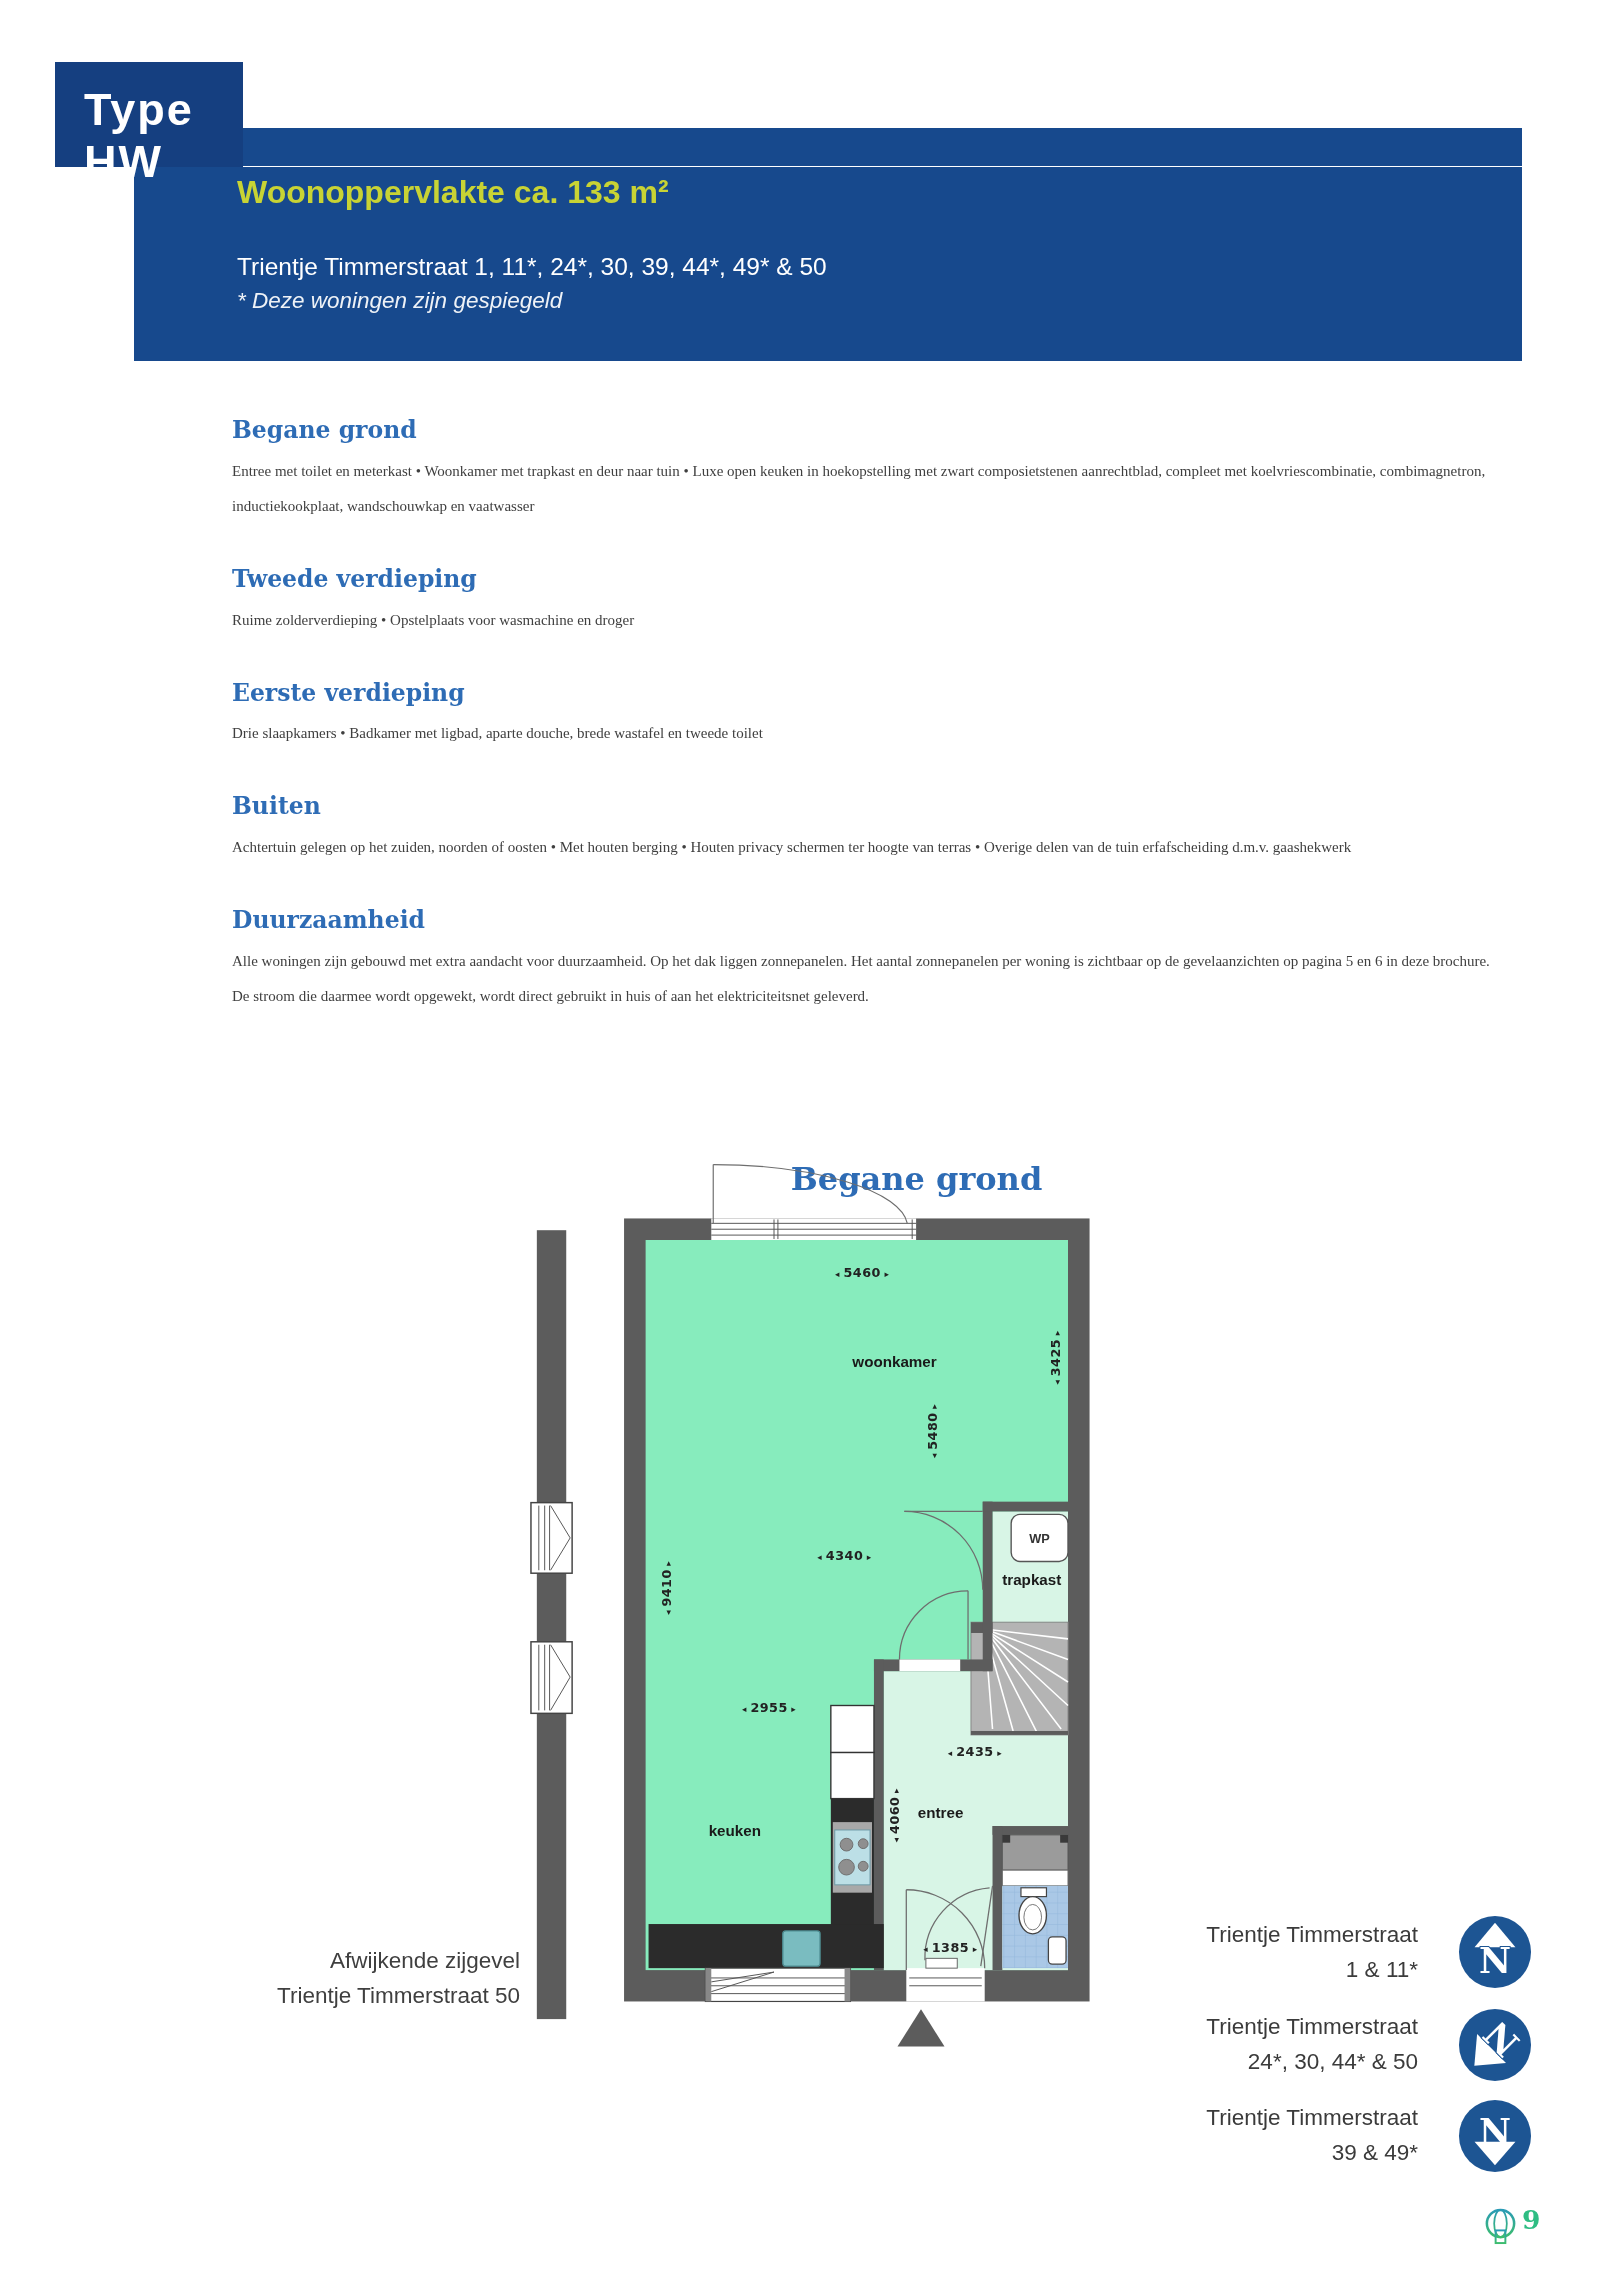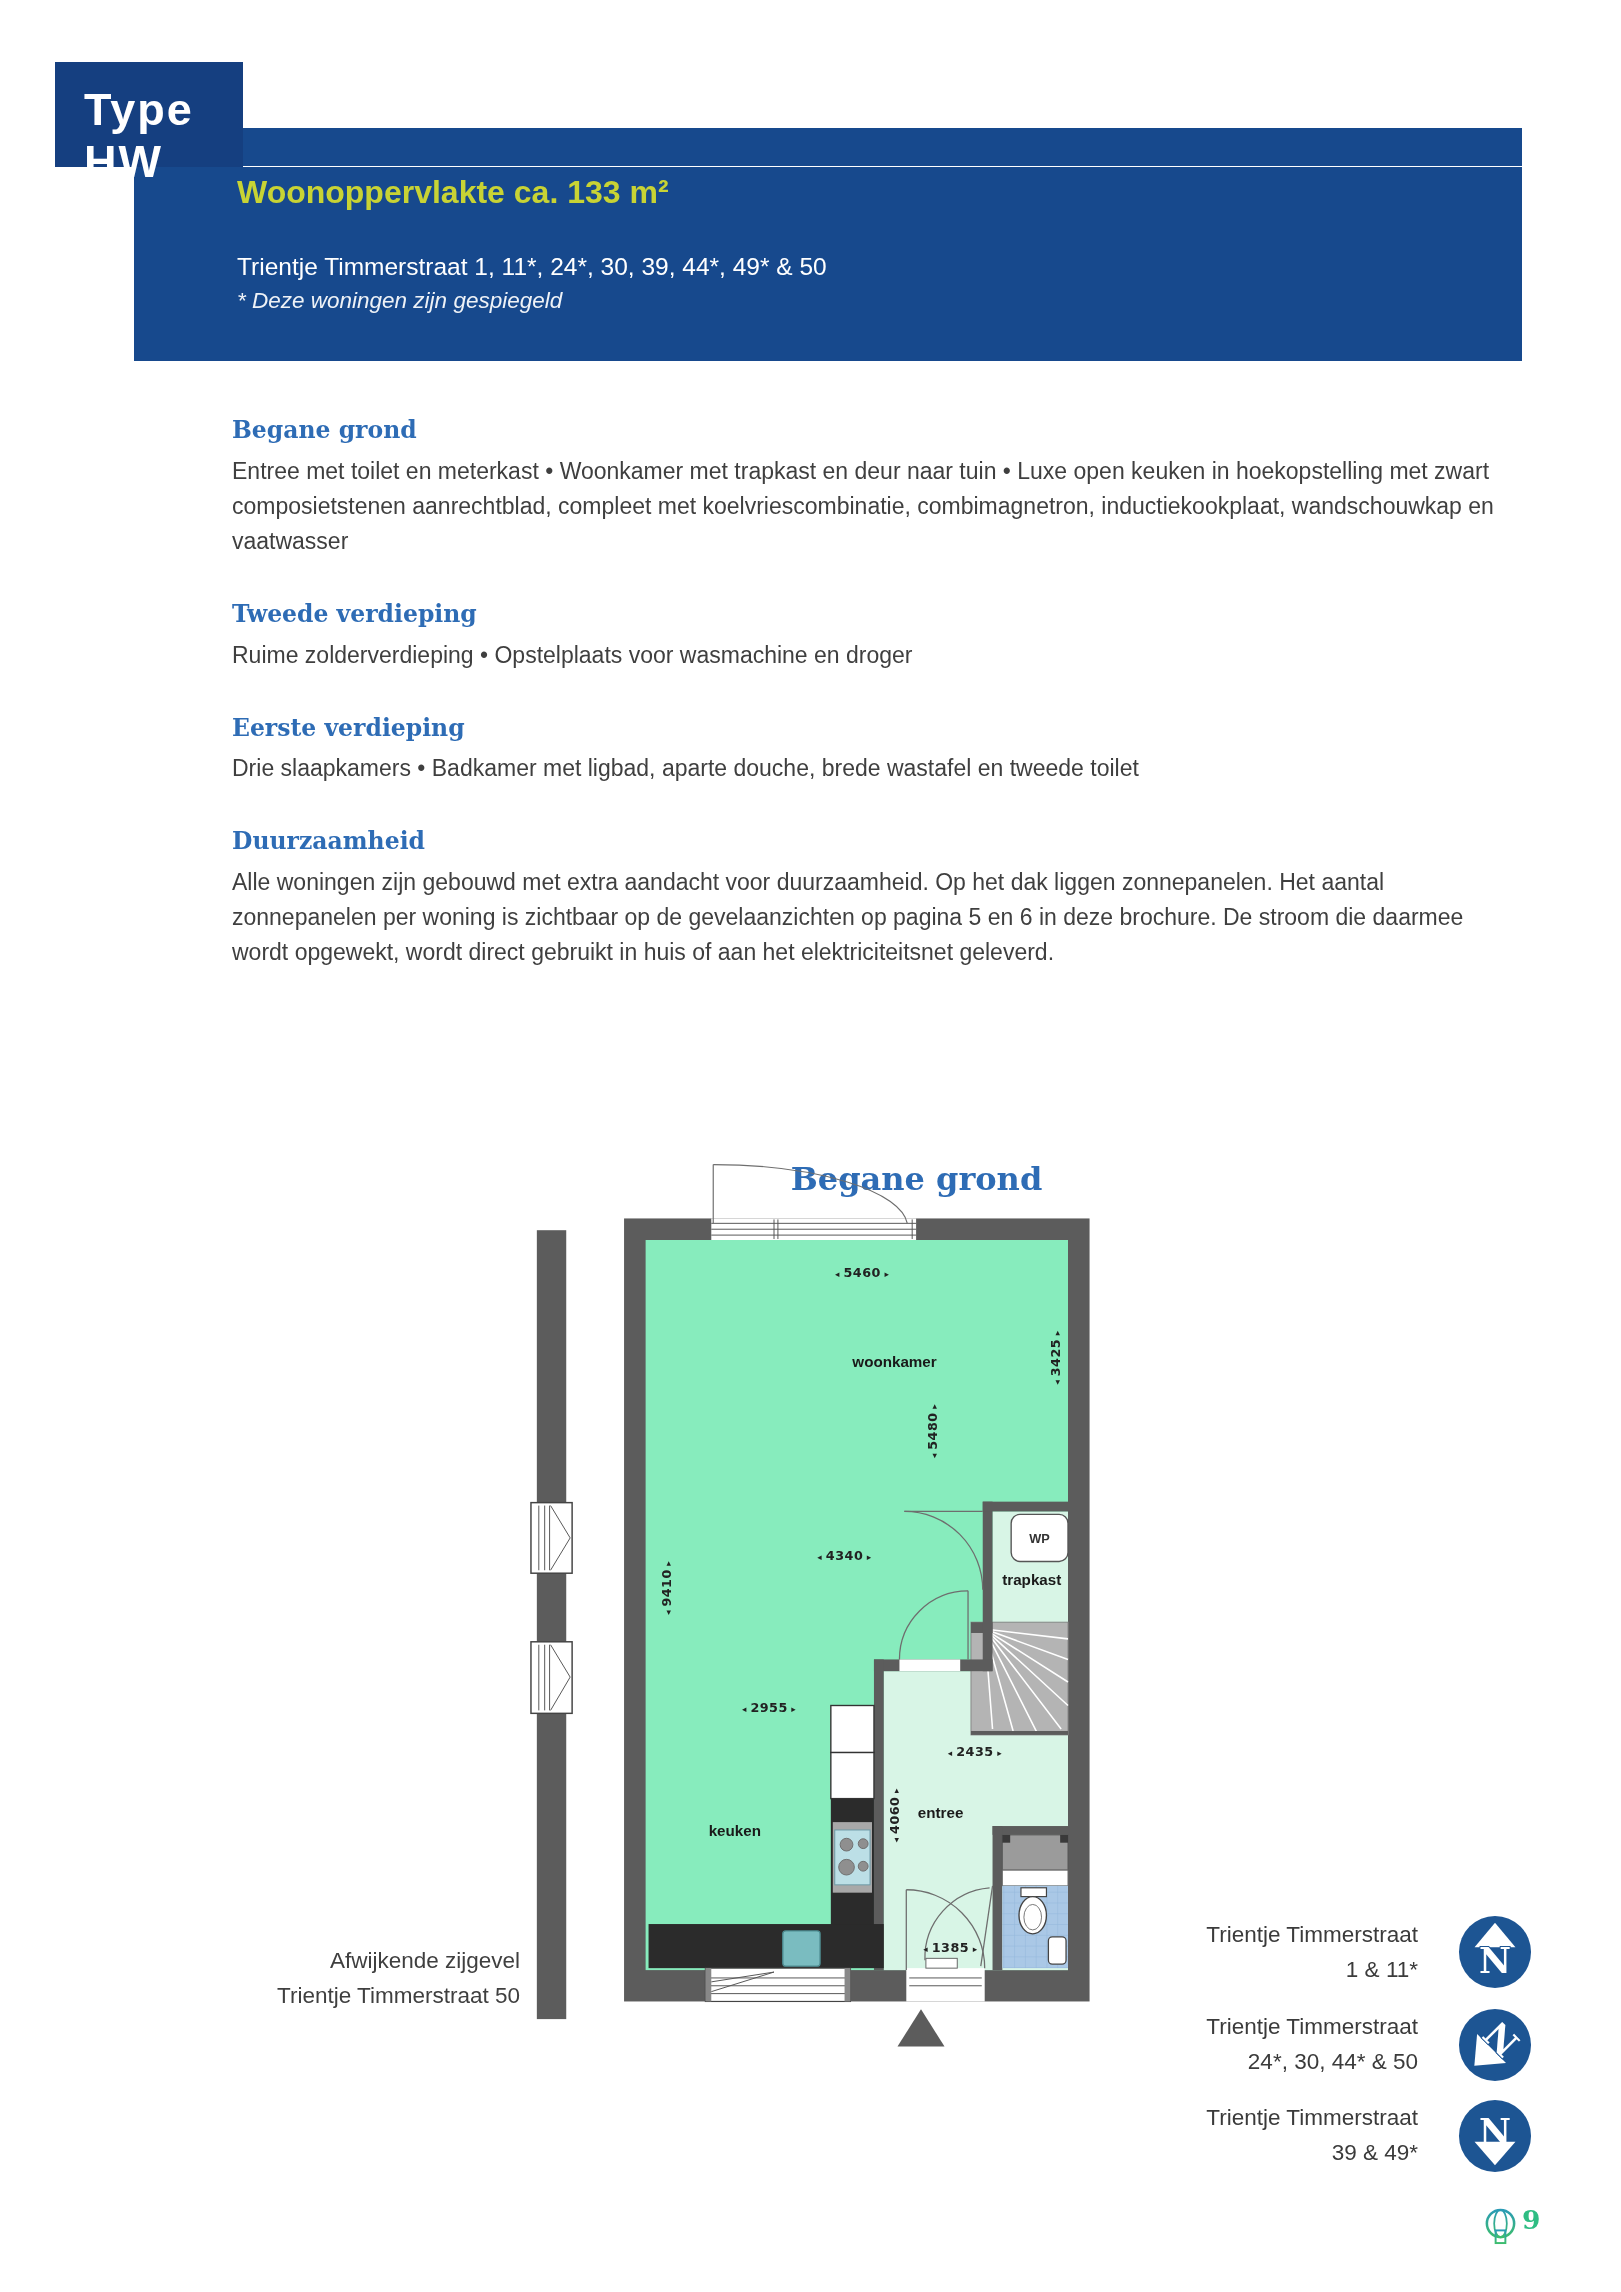--- a/index.html
+++ b/index.html
@@ -11,21 +11,21 @@
   .band-main{position:absolute;left:134px;top:167px;width:1388px;height:194px;background:#17498d;}
   .type-box{position:absolute;left:55px;top:62px;width:188px;height:105px;background:#153f80;}
   .type-box span{position:absolute;left:29px;top:21.6px;color:#ffffff;font-size:45px;letter-spacing:2px;font-weight:700;}
   .area-label{position:absolute;left:237px;top:174px;color:#c8d334;font-size:32px;font-weight:bold;}
   .addresses{position:absolute;left:237px;top:253px;color:#ffffff;font-size:24.5px;font-weight:normal;}
   .mirror-note{position:absolute;left:237px;top:288px;color:rgba(255,255,255,0.93);font-size:22.5px;font-style:italic;}
 
   
   .sections{position:absolute;left:232px;top:416px;width:1264px;}
   .sec h3{font-family:"DejaVu Serif",serif;font-weight:bold;color:#2e6cb5;font-size:23.5px;margin:0 0 9.8px 0;}
-  .sec p{font-size:23px;line-height:35px;color:#3f3f3f;margin:0 0 41px 0;}
+  .sec p{font-size:15px;line-height:35px;color:#3f3f3f;margin:0 0 41px 0;font-family:Liberation Serif, serif;}
 
   
   .plan-title{position:absolute;left:755px;top:1160px;width:323px;text-align:center;
     font-family:"DejaVu Serif",serif;font-weight:bold;font-size:32px;color:#2e6cb5;}
   #plan{position:absolute;left:529px;top:1137px;width:588px;height:941px;}
   .room{font-family:"Liberation Sans",sans-serif;font-weight:bold;font-size:15.5px;fill:#1a1a1a;}
   .dim{font-family:"DejaVu Sans",sans-serif;font-weight:bold;font-size:13px;fill:#222222;letter-spacing:0.5px;}
   .dim .arr{font-size:9px;}
   .wp-label{font-family:"Liberation Sans",sans-serif;font-weight:bold;font-size:13px;fill:#333333;}
 
@@ -61,20 +61,24 @@
       <h3>Begane grond</h3>
       <p>Entree met toilet en meterkast • Woonkamer met trapkast en deur naar tuin • Luxe open keuken in hoekopstelling met zwart composietstenen aanrechtblad, compleet met koelvriescombinatie, combimagnetron, inductiekookplaat, wandschouwkap en vaatwasser</p>
     </div>
     <div class="sec">
       <h3>Tweede verdieping</h3>
       <p>Ruime zolderverdieping • Opstelplaats voor wasmachine en droger</p>
     </div>
     <div class="sec">
       <h3>Eerste verdieping</h3>
       <p>Drie slaapkamers • Badkamer met ligbad, aparte douche, brede wastafel en tweede toilet</p>
+    </div>
+    <div class="sec">
+      <h3>Buiten</h3>
+      <p>Achtertuin gelegen op het zuiden, noorden of oosten • Met houten berging • Houten privacy schermen ter hoogte van terras • Overige delen van de tuin erfafscheiding d.m.v. gaashekwerk</p>
     </div>
     <div class="sec">
       <h3>Duurzaamheid</h3>
       <p>Alle woningen zijn gebouwd met extra aandacht voor duurzaamheid. Op het dak liggen zonnepanelen. Het aantal zonnepanelen per woning is zichtbaar op de gevelaanzichten op pagina 5 en 6 in deze brochure. De stroom die daarmee wordt opgewekt, wordt direct gebruikt in huis of aan het elektriciteitsnet geleverd.</p>
     </div>
   </div>
 
   <div class="plan-title">Begane grond</div>
 
   <svg id="plan" viewBox="0 0 600 960">

